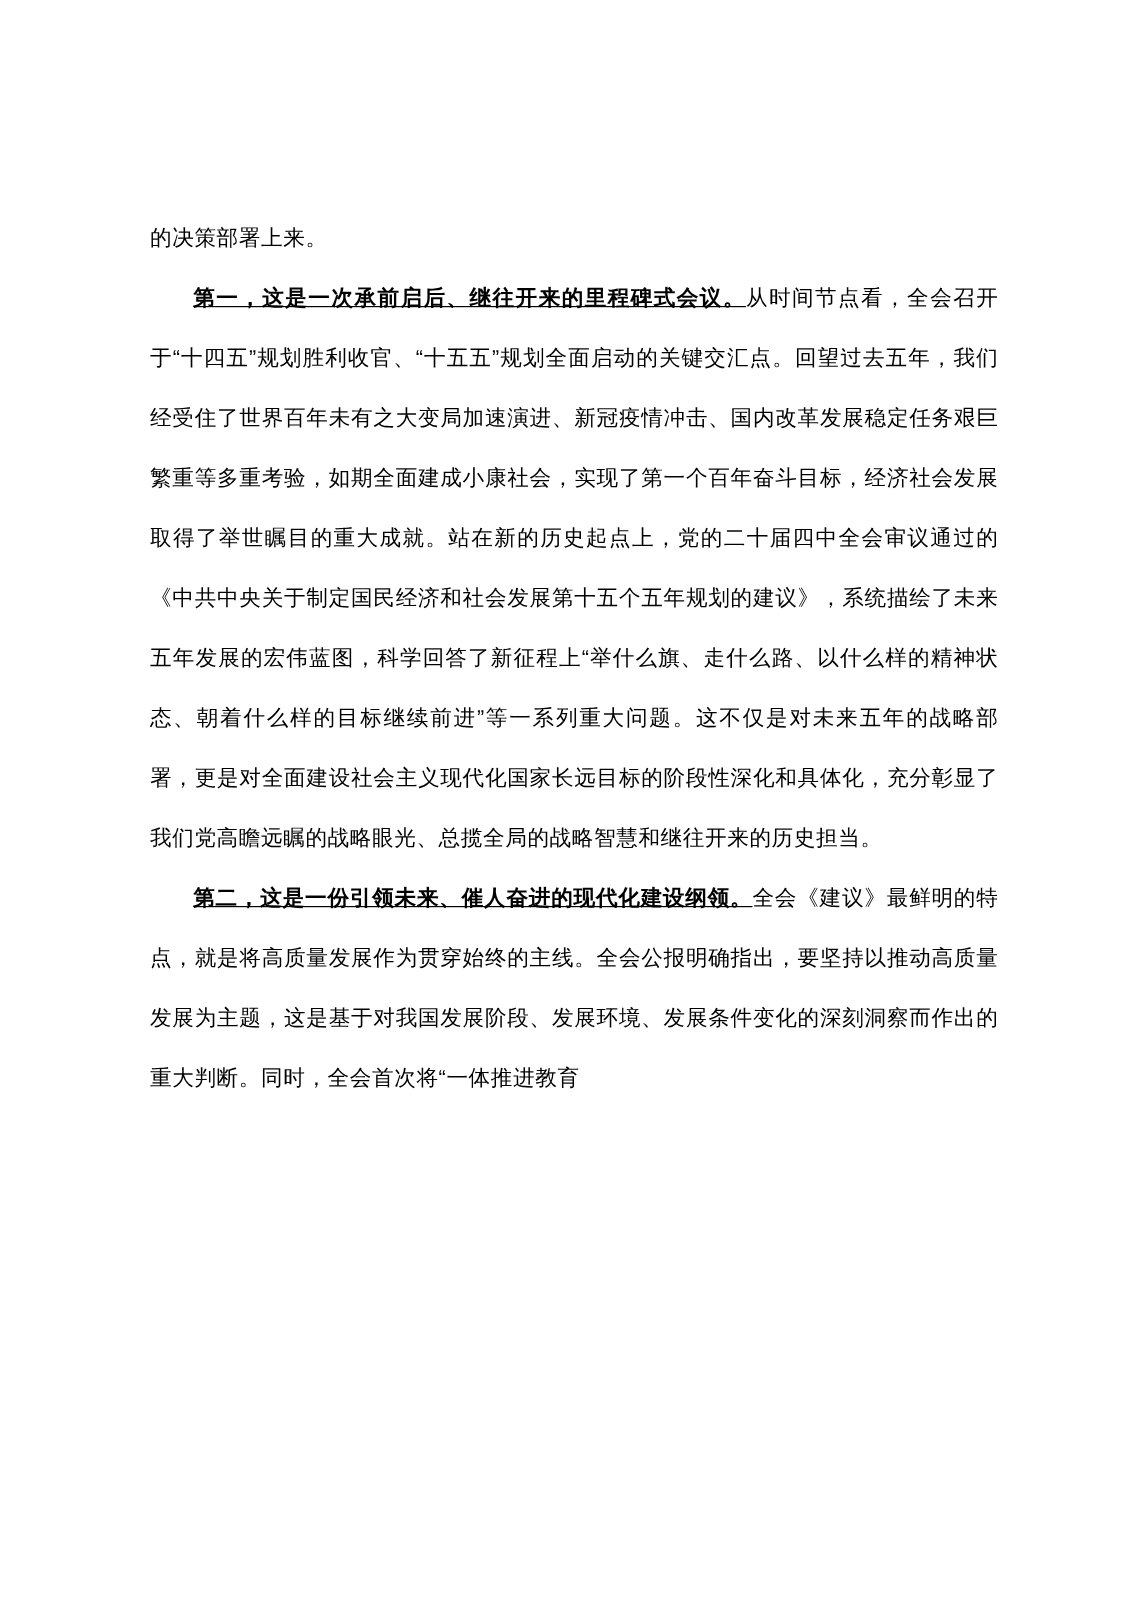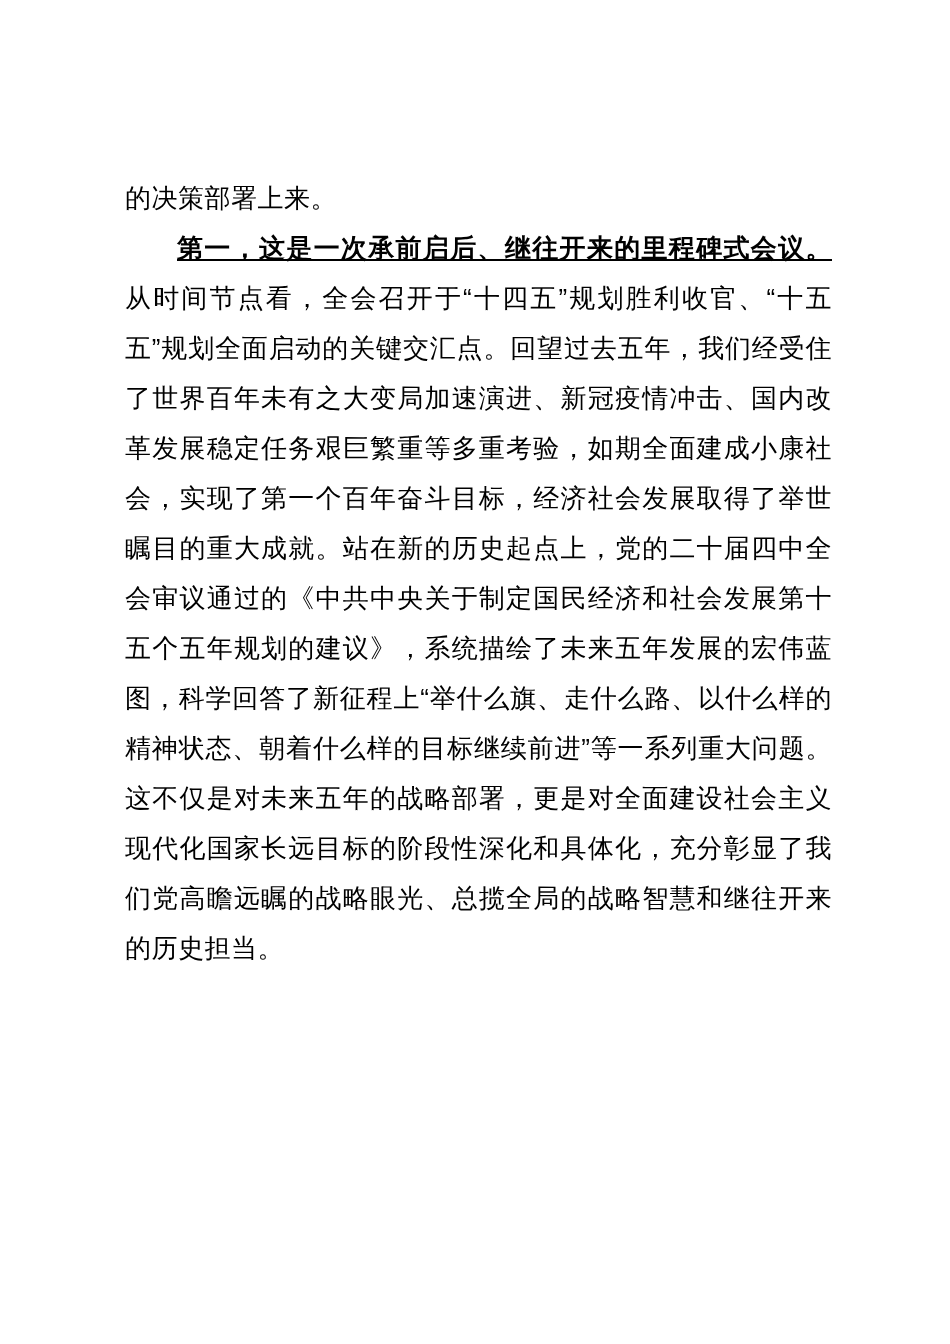--- a/index.html
+++ b/index.html
@@ -20,21 +20,21 @@
   }
   .content {
     position: absolute;
     left: 125px;
     top: 173px;
     width: 707px;
   }
   .para {
     margin: 0;
     padding: 0;
-    font-size: 26px;
+    font-size: 18px;
     line-height: 50px;
     text-align: justify;
     text-justify: inter-character;
     letter-spacing: 0.5px;
     color: #000000;
     word-break: break-all;
   }
   .para.indent {
     text-indent: 2em;
   }
@@ -46,15 +46,16 @@
 </head>
 <body>
 
 <div class="page">
   <div class="content">
 
     <p class="para"><span>的决策部署上来。</span></p>
 
     <p class="para indent"><span class="lead">第一，这是一次承前启后、继往开来的里程碑式会议。</span><span>从时间节点看，全会召开于“十四五”规划胜利收官、“十五五”规划全面启动的关键交汇点。回望过去五年，我们经受住了世界百年未有之大变局加速演进、新冠疫情冲击、国内改革发展稳定任务艰巨繁重等多重考验，如期全面建成小康社会，实现了第一个百年奋斗目标，经济社会发展取得了举世瞩目的重大成就。站在新的历史起点上，党的二十届四中全会审议通过的《中共中央关于制定国民经济和社会发展第十五个五年规划的建议》，系统描绘了未来五年发展的宏伟蓝图，科学回答了新征程上“举什么旗、走什么路、以什么样的精神状态、朝着什么样的目标继续前进”等一系列重大问题。这不仅是对未来五年的战略部署，更是对全面建设社会主义现代化国家长远目标的阶段性深化和具体化，充分彰显了我们党高瞻远瞩的战略眼光、总揽全局的战略智慧和继往开来的历史担当。</span></p>
 
+    <p class="para indent"><span class="lead">第二，这是一份引领未来、催人奋进的现代化建设纲领。</span><span>全会《建议》最鲜明的特点，就是将高质量发展作为贯穿始终的主线。全会公报明确指出，要坚持以推动高质量发展为主题，这是基于对我国发展阶段、发展环境、发展条件变化的深刻洞察而作出的重大判断。同时，全会首次将“一体推进教育</span></p>
 
   </div>
 </div>
 
 </body></html>

